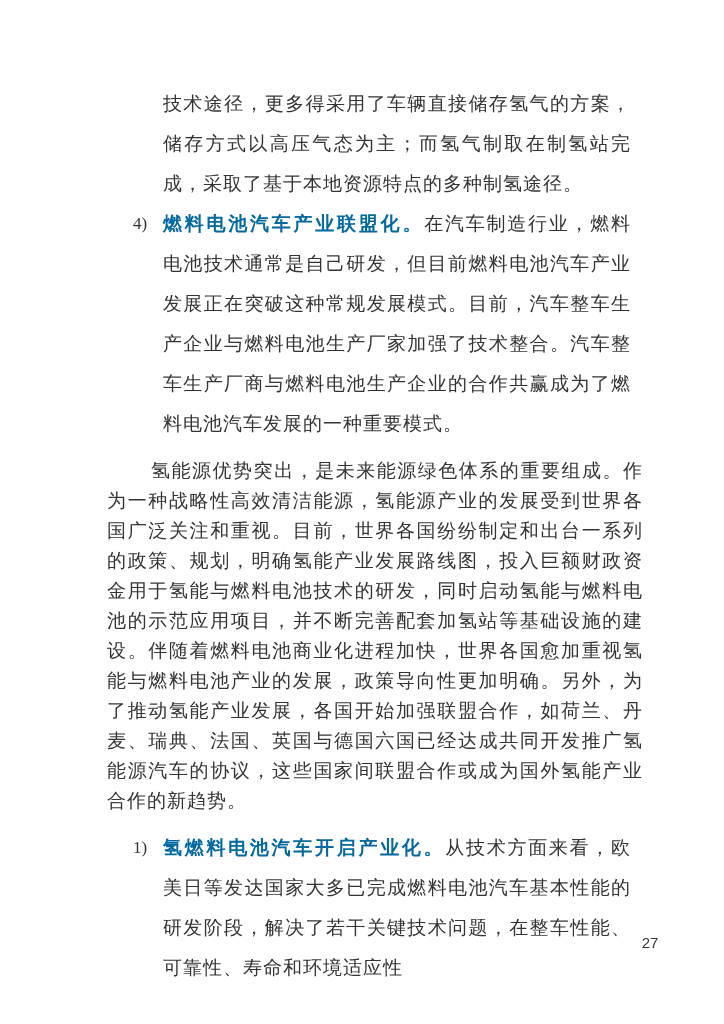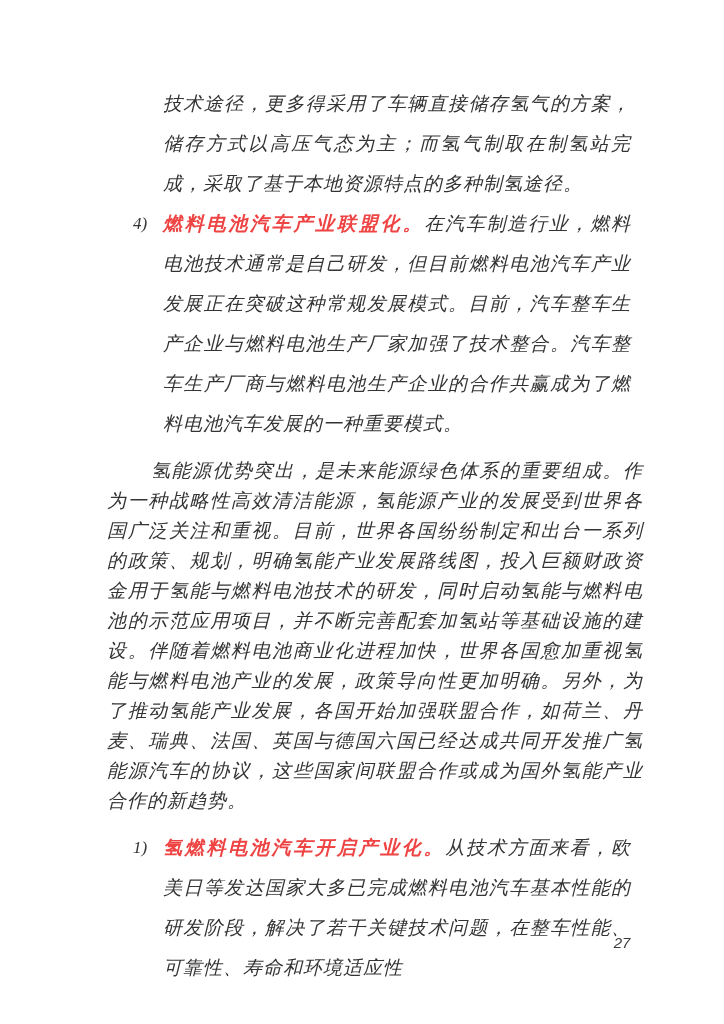--- a/index.html
+++ b/index.html
@@ -8,21 +8,20 @@
     background: #ffffff;
   }
   .page {
     position: relative;
     width: 724px;
     height: 1024px;
     background: #ffffff;
     overflow: hidden;
     font-family: "Liberation Serif", "DejaVu Serif", serif;
     color: #343434;
-    font-style: italic;
   }
   .content {
     position: absolute;
     left: 95px;
     top: 84px;
     width: 536px;
     font-size: 19px;
     line-height: 40px;
     text-align: justify;
     letter-spacing: 1px;
@@ -38,42 +37,42 @@
   }
   .list-marker {
     position: absolute;
     left: -30px;
     top: 0;
     font-size: 17px;
     letter-spacing: 0;
   }
   .lead-bold {
     font-weight: bold;
-    color: #ef4444;
+    color: #0369a1;
     letter-spacing: 2px;
   }
   .section-heading {
     margin: 10px 0 12px 0;
     font-family: "Liberation Sans", "DejaVu Sans", sans-serif;
     font-weight: bold;
     font-size: 26px;
     line-height: 34px;
     color: #1f1f1f;
     letter-spacing: 2px;
     text-align: left;
   }
   .body-para {
     margin: 12px;
     width: 536px;
     text-indent: 44px;
     line-height: 30px;
   }
   .page-number {
     position: absolute;
-    left: 608px;
+    left: 636px;
     top: 934px;
     width: 28px;
     text-align: center;
     font-family: "Liberation Sans", "DejaVu Sans", sans-serif;
     font-size: 15px;
     color: #3a3a3a;
   }
 </style>
 </head>
 <body>

